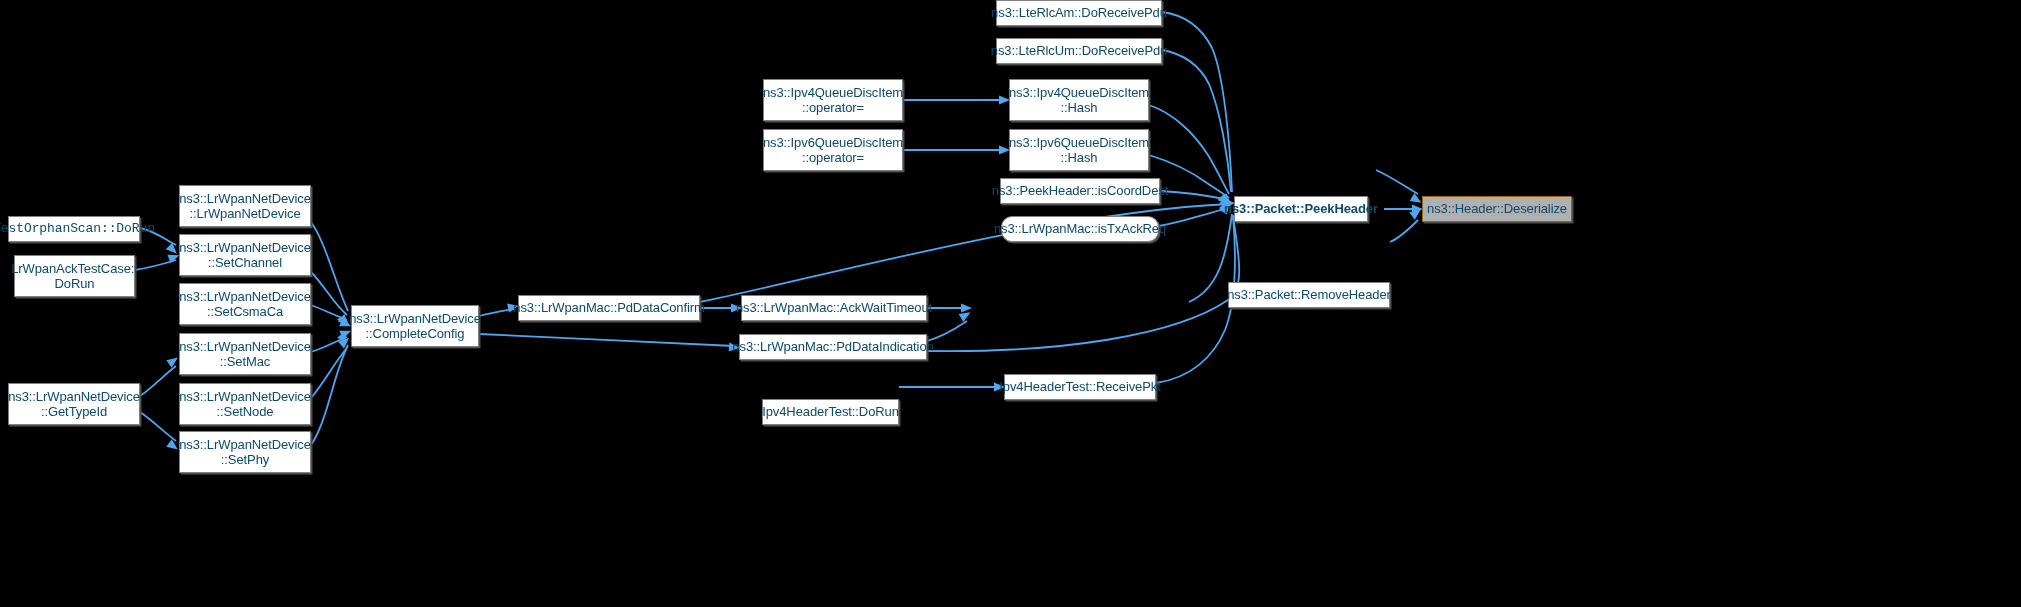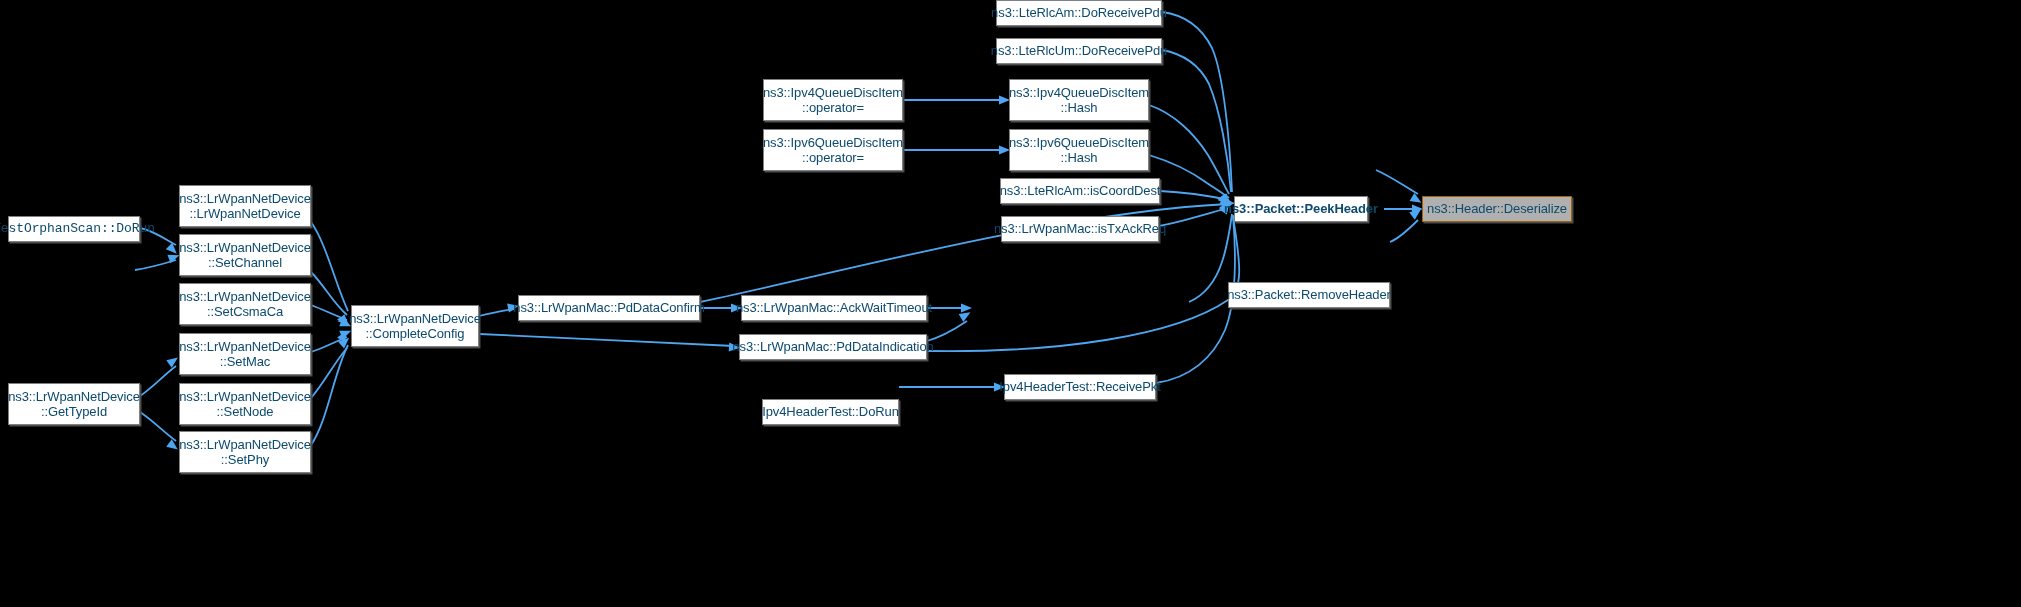--- a/index.html
+++ b/index.html
@@ -95,20 +95,22 @@
       <path d="M 1159,226 C 1180,222 1206,214 1228,208" fill="none" stroke="#4ea6f0" stroke-width="1.8"></path>
       <polygon points="0,-4.6 11,0 0,4.6" fill="#4ea6f0" transform="translate(1222,206) rotate(-16.69924423399362)"></polygon>
       <path d="M 1376,170 C 1390,176 1404,186 1418,194" fill="none" stroke="#4ea6f0" stroke-width="1.8"></path>
       <polygon points="0,-4.6 11,0 0,4.6" fill="#4ea6f0" transform="translate(1412,197) rotate(30.96375653207352)"></polygon>
       <path d="M 1384,209 C 1396,209 1407,209 1418,209" fill="none" stroke="#4ea6f0" stroke-width="1.8"></path>
       <polygon points="0,-4.6 11,0 0,4.6" fill="#4ea6f0" transform="translate(1412,209) rotate(0)"></polygon>
       <path d="M 1390,242 C 1400,238 1410,228 1418,220" fill="none" stroke="#4ea6f0" stroke-width="1.8"></path>
       <polygon points="0,-4.6 11,0 0,4.6" fill="#4ea6f0" transform="translate(1412,216) rotate(-36.86989764584402)"></polygon>
     </svg>
 <div class="node" style="left: 8px; top: 216px; width: 132px; height: 26px; font-family: Liberation Mono, monospace;">TestOrphanScan::DoRun</div>
+    <div class="node" style="left: 14px; top: 255px; width: 121px; height: 42px;">LrWpanAckTestCase::
+DoRun</div>
     <div class="node" style="left: 8px; top: 383px; width: 132px; height: 42px;">ns3::LrWpanNetDevice
 ::GetTypeId</div>
     <div class="node" style="left: 179px; top: 185px; width: 132px; height: 42px;">ns3::LrWpanNetDevice
 ::LrWpanNetDevice</div>
     <div class="node" style="left: 179px; top: 234px; width: 132px; height: 42px;">ns3::LrWpanNetDevice
 ::SetChannel</div>
     <div class="node" style="left: 179px; top: 283px; width: 132px; height: 42px;">ns3::LrWpanNetDevice
 ::SetCsmaCa</div>
     <div class="node" style="left: 179px; top: 333px; width: 132px; height: 42px;">ns3::LrWpanNetDevice
 ::SetMac</div>
@@ -126,18 +128,18 @@
     <div class="node" style="left: 763px; top: 79px; width: 140px; height: 42px;">ns3::Ipv4QueueDiscItem
 ::operator=</div>
     <div class="node" style="left: 763px; top: 129px; width: 140px; height: 42px;">ns3::Ipv6QueueDiscItem
 ::operator=</div>
     <div class="node" style="left: 996px; top: 0px; width: 166px; height: 26px;">ns3::LteRlcAm::DoReceivePdu</div>
     <div class="node" style="left: 996px; top: 38px; width: 166px; height: 26px;">ns3::LteRlcUm::DoReceivePdu</div>
     <div class="node" style="left: 1009px; top: 79px; width: 140px; height: 42px;">ns3::Ipv4QueueDiscItem
 ::Hash</div>
     <div class="node" style="left: 1009px; top: 129px; width: 140px; height: 42px;">ns3::Ipv6QueueDiscItem
 ::Hash</div>
-    <div class="node" style="left: 1000px; top: 178px; width: 160px; height: 26px;">ns3::LteRlcAm::isCoordDest</div>
-    <div class="node" style="left: 1001px; top: 216px; width: 158px; height: 26px;">ns3::LrWpanMac::isTxAckReq</div>
+    <div class="node" style="left: 1000px; top: 178px; width: 160px; height: 26px;">ns3::PeekHeader::isCoordDest</div>
+    <div class="node" style="left: 1001px; top: 216px; width: 158px; height: 26px; border-radius: 11px;">ns3::LrWpanMac::isTxAckReq</div>
     <div class="node" style="left: 1234px; top: 196px; width: 134px; height: 26px; font-weight: bold;">ns3::Packet::PeekHeader</div>
     <div class="node" style="left: 1228px; top: 234px; width: 162px; height: 26px; margin-top: 48px;">ns3::Packet::RemoveHeader</div>
     <div class="node focus" style="left: 1422px; top: 196px; width: 150px; height: 26px;">ns3::Header::Deserialize</div>
   </div>
 
 </body></html>

